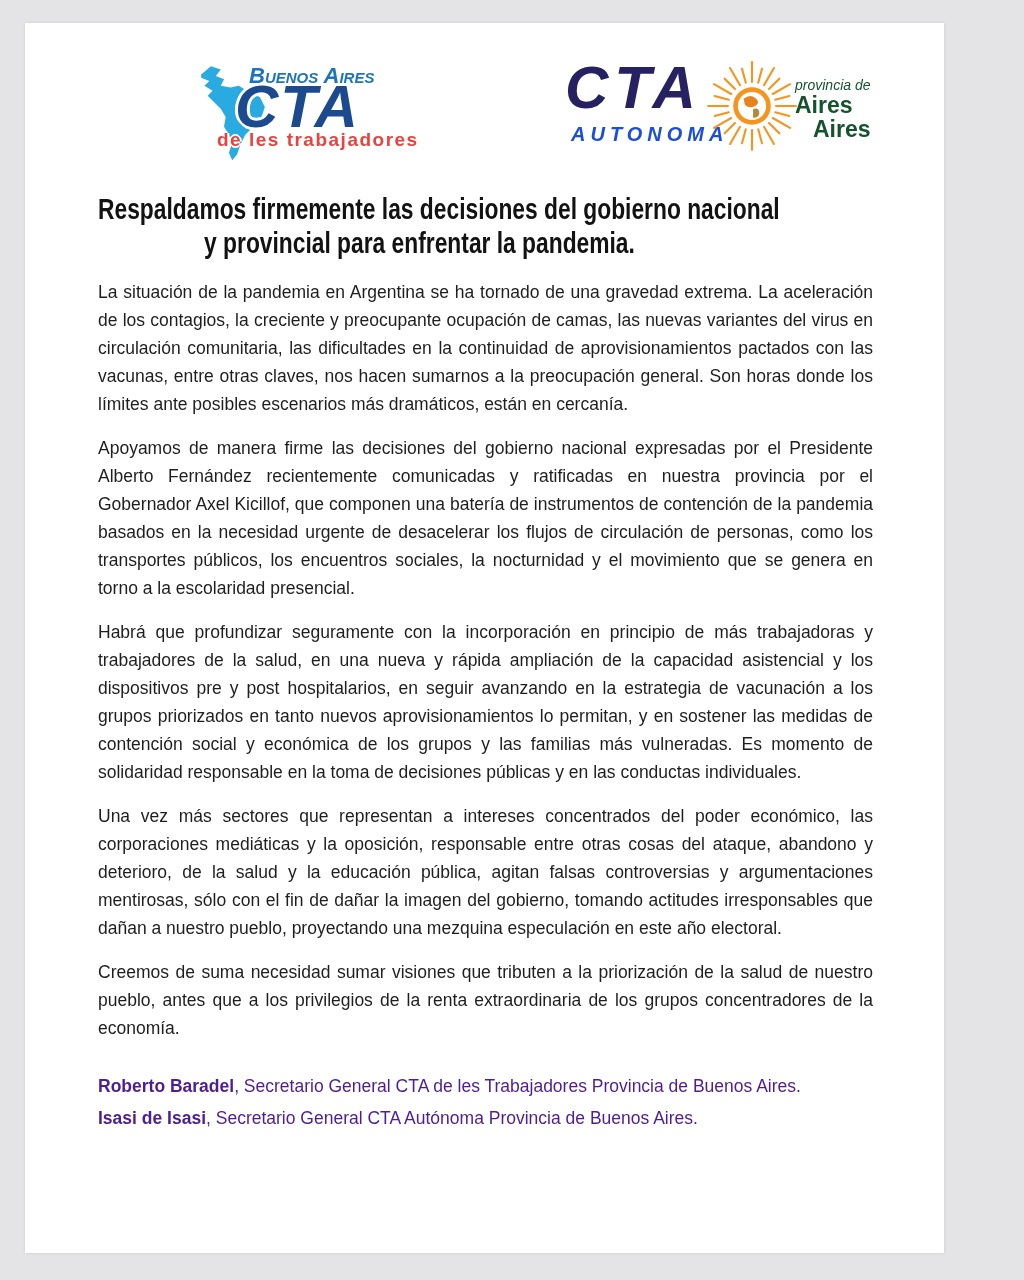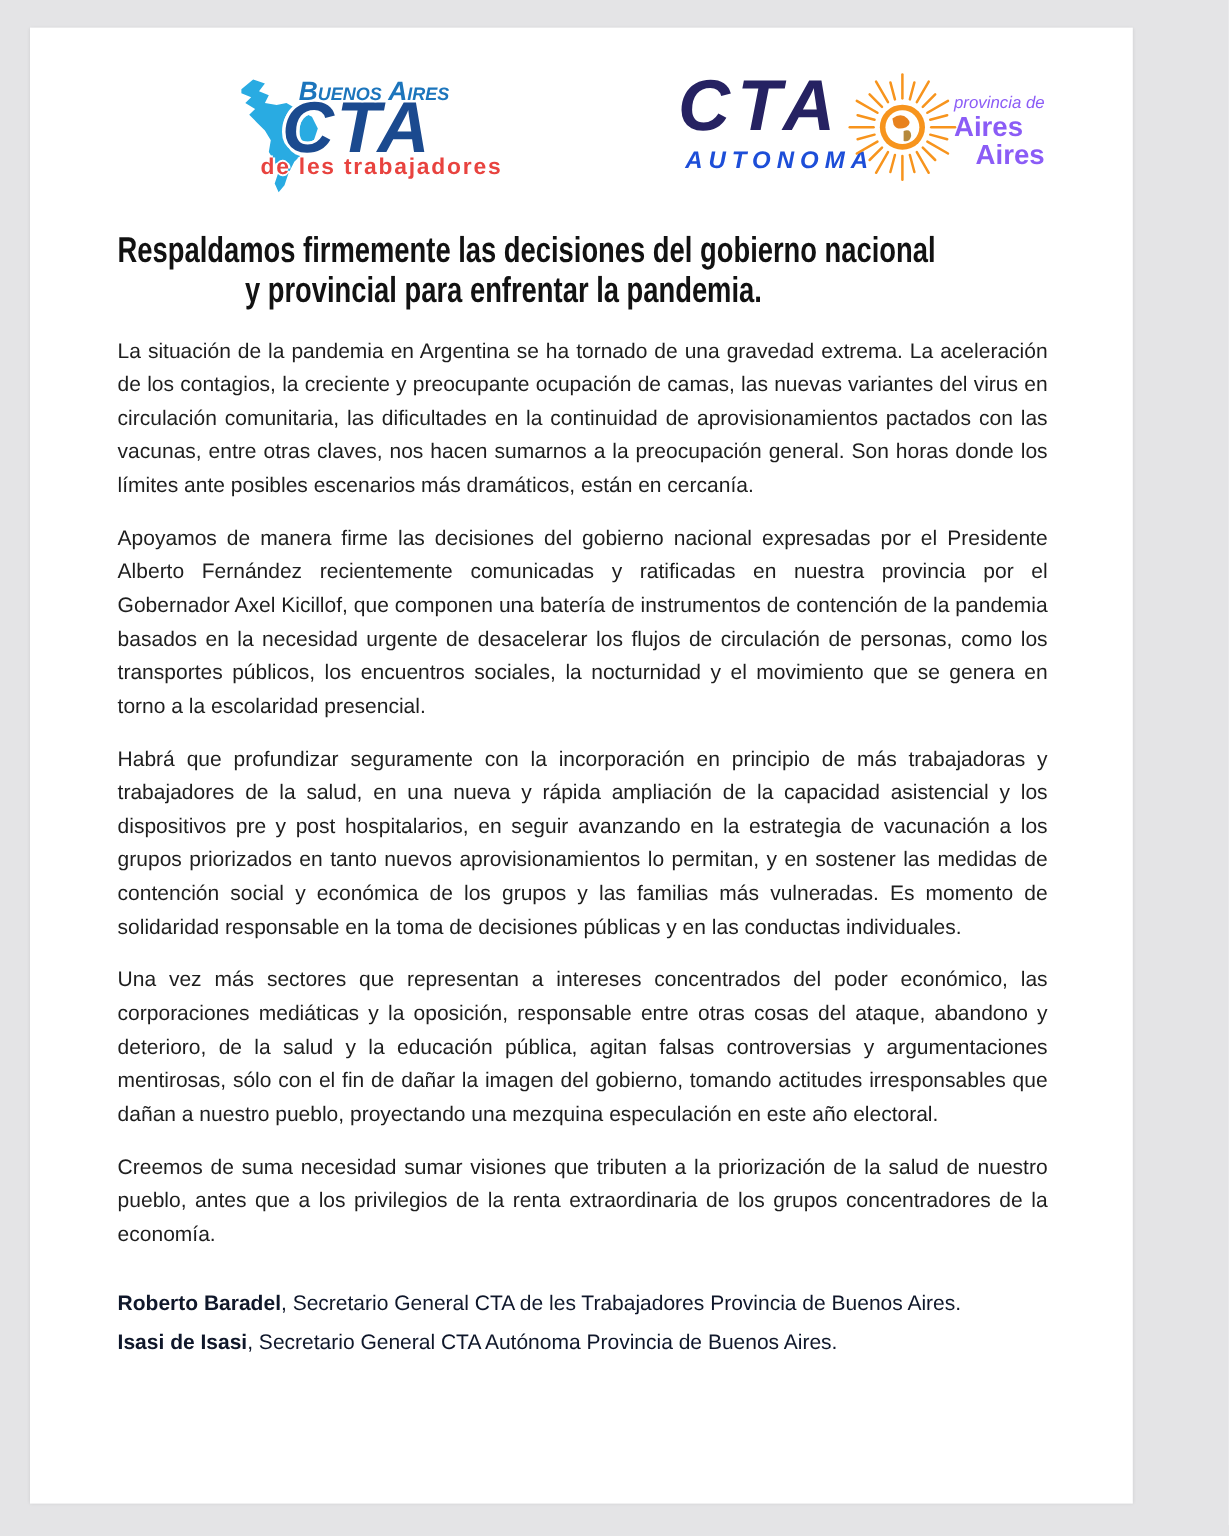--- a/index.html
+++ b/index.html
@@ -45,41 +45,41 @@
     position:absolute;left:0;top:-8px;
     font-size:60px;font-weight:bold;font-style:italic;
     color:#262262;letter-spacing:6px;line-height:62px;white-space:nowrap;
   }
   .lr-aut{
     position:absolute;left:6px;top:58px;
     font-size:20px;font-weight:bold;font-style:italic;
     color:#1d4ed8;letter-spacing:5px;white-space:nowrap;
   }
   .lr-sun{position:absolute;left:140px;top:-6px;width:94px;height:94px;}
-  .lr-prov{position:absolute;left:230px;top:12px;color:#8b5cf6;white-space:nowrap;}
+  .lr-prov{position:absolute;left:230px;top:12px;color:#14532d;white-space:nowrap;}
   .lr-prov-small{font-style:italic;font-size:14px;line-height:16px;}
   .lr-prov-big{font-size:23px;font-weight:bold;line-height:24px;}
   .lr-prov-big2{margin-left:18px;}
   
   .title-wrap{margin:19px 0 0 73px;text-align:center;}
   .title-line{
     transform:scaleX(0.76);transform-origin:left top;
     font-size:30px;font-weight:bold;line-height:34px;
     color:#121212;white-space:nowrap;
   }
   
   .content{margin:18px 71px 0 73px;}
   .para{
     font-size:17.5px;line-height:28px;
     text-align:justify;text-justify:inter-word;
     color:#1e1e1e;margin:0 0 16px 0;
   }
   
   .signatures{margin:28px 71px 0 73px;}
-  .sig-line{font-size:17.5px;line-height:32px;color:#0f172a;margin:0;}
+  .sig-line{font-size:17.5px;line-height:32px;color:#4c1d95;margin:0;}
   .sig-name{font-weight:bold;}
 </style>
 </head>
 <body>
 
 <div class="card">
 
   <div class="header">
 
     <div class="logo-left">

